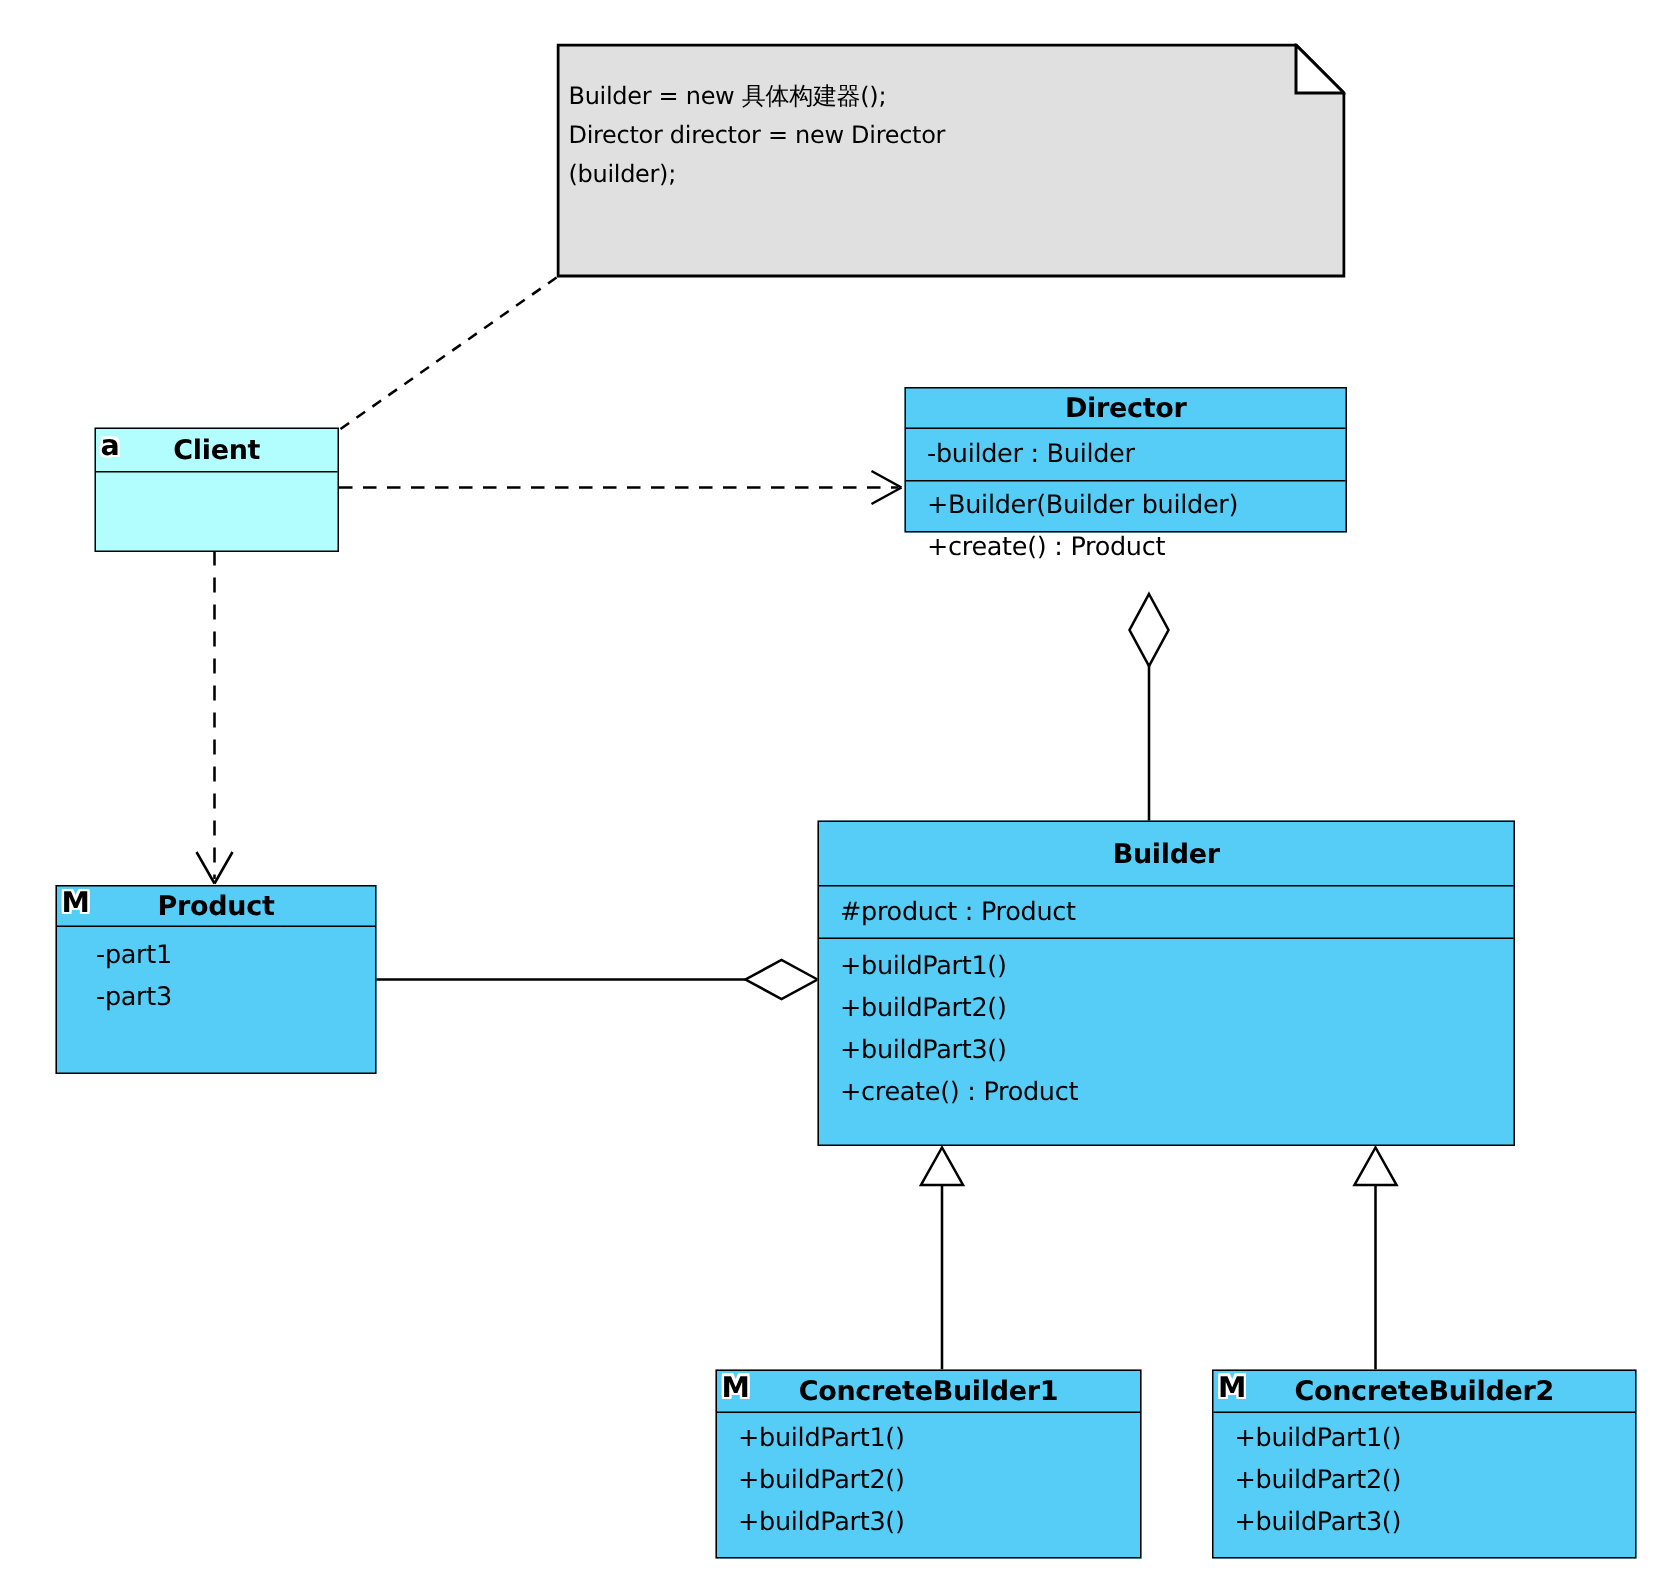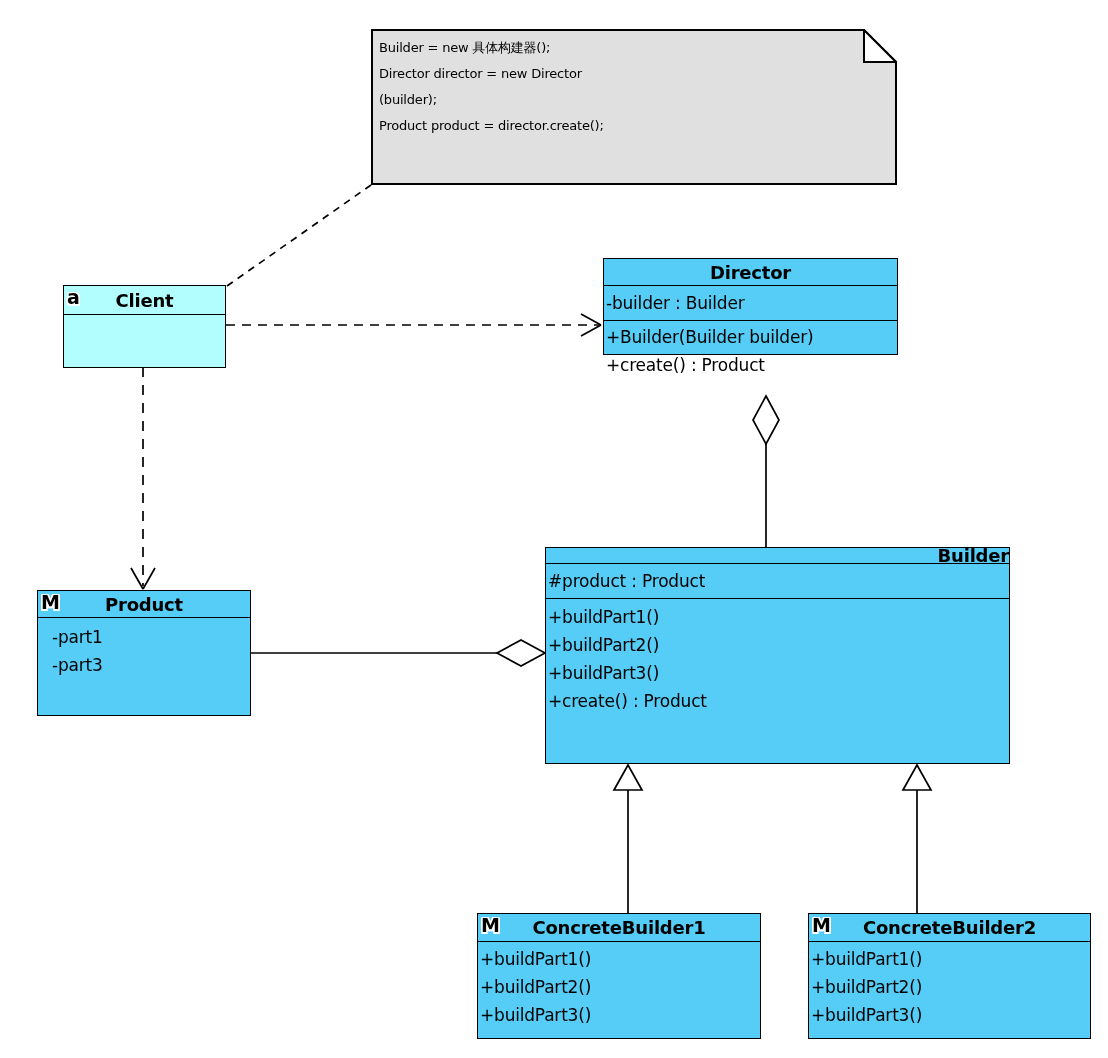--- a/index.html
+++ b/index.html
@@ -26,48 +26,48 @@
     border-bottom:1.6px solid var(--line);box-sizing:border-box;
   }
   .badge{
     position:absolute;left:3px;top:0px;font-weight:bold;font-size:19px;line-height:1.2;
     color:#000;
     text-shadow:-1.5px -1.5px 0 #fff,1.5px -1.5px 0 #fff,-1.5px 1.5px 0 #fff,1.5px 1.5px 0 #fff,0 -1.5px 0 #fff,0 1.5px 0 #fff,-1.5px 0 0 #fff,1.5px 0 0 #fff;
   }
   .compartment{box-sizing:border-box;}
   .compartment + .compartment{border-top:1.6px solid var(--line);}
   .member{
-    height:28px;line-height:28px;padding-left:2px;
+    height:28px;line-height:28px;padding-left:14px;
     font-size:17px;letter-spacing:-0.2px;white-space:nowrap;
   }
   
   #box-client{left:63px;top:285px;width:163px;height:83px;background:var(--client-fill);}
   #box-client .cls-title{height:29px;}
   #box-client .body{height:49px;}
   #box-director{left:603px;top:258px;width:295px;height:97px;}
   #box-director .cls-title{height:27px;}
   #box-director .attrs{height:34px;padding-top:3px;}
   #box-director .methods{padding-top:2px;}
   #box-product{left:37px;top:590px;width:214px;height:126px;}
   #box-product .cls-title{height:27px;}
   #box-product .attrs{padding-top:5px;margin-left:12px;}
   #box-builder{left:545px;top:547px;width:465px;height:217px;}
-  #box-builder .cls-title{height:16px;justify-content:flex-end;}
+  #box-builder .cls-title{height:43px;}
   #box-builder .attrs{height:34px;padding-top:3px;}
   #box-builder .methods{padding-top:4px;}
   #box-cb1{left:477px;top:913px;width:284px;height:126px;}
   #box-cb2{left:808px;top:913px;width:283px;height:126px;}
   #box-cb1 .cls-title,#box-cb2 .cls-title{height:28px;}
   #box-cb1 .methods,#box-cb2 .methods{padding-top:3px;}
   
   .uml-note{position:absolute;left:371px;top:29px;width:526px;height:157px;z-index:2;}
   .uml-note svg{position:absolute;left:0;top:0;}
   .note-text{
-    position:absolute;left:8px;top:6px;right:40px;
-    font-size:13px;line-height:26px;letter-spacing:-0.2px;white-space:nowrap;
+    position:absolute;left:8px;top:22px;right:40px;
+    font-size:16px;line-height:26px;letter-spacing:-0.2px;white-space:nowrap;
   }
 </style>
 </head>
 <body>
 
 <div class="canvas">
 
   <svg class="wires" width="1108" height="1058" viewBox="0 0 1108 1058">
 
     <g>
@@ -107,21 +107,20 @@
 
   <div class="uml-note">
     <svg width="526" height="157" viewBox="0 0 526 157">
       <polygon points="1,1 493,1 525,33 525,155 1,155" fill="var(--note-fill)" stroke="#000" stroke-width="2"></polygon>
       <polygon points="493,1 493,33 525,33" fill="#fff" stroke="#000" stroke-width="2"></polygon>
     </svg>
     <div class="note-text">
       <div>Builder = new 具体构建器();</div>
       <div>Director director = new Director</div>
       <div>(builder);</div>
-      <div>Product product = director.create();</div>
     </div>
   </div>
 
   <div class="uml-class" id="box-client">
     <div class="cls-title">
       <span class="badge">a</span>
       <span>Client</span>
     </div>
     <div class="compartment body"></div>
   </div>

